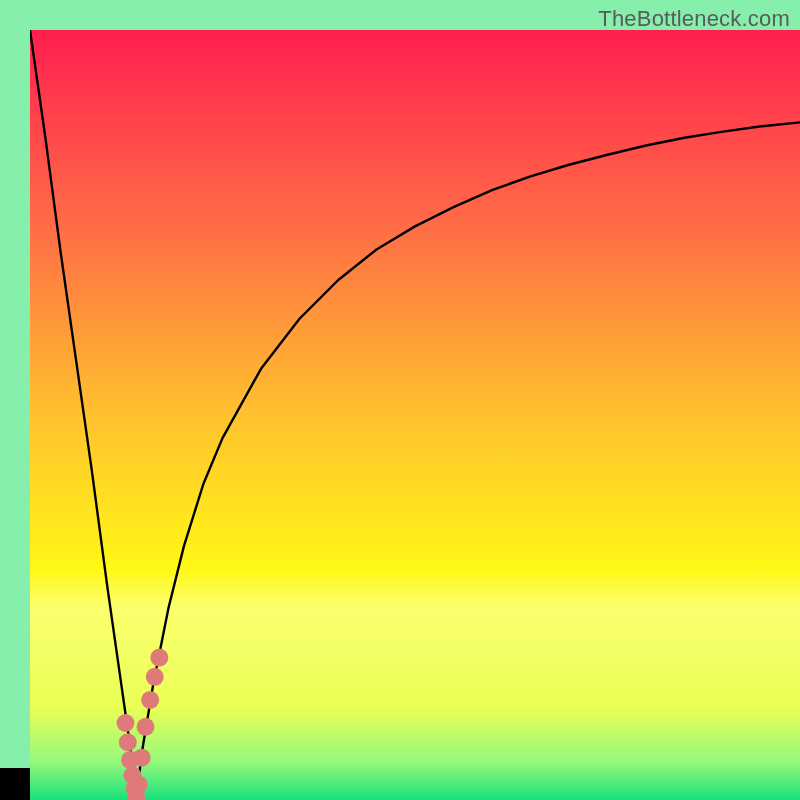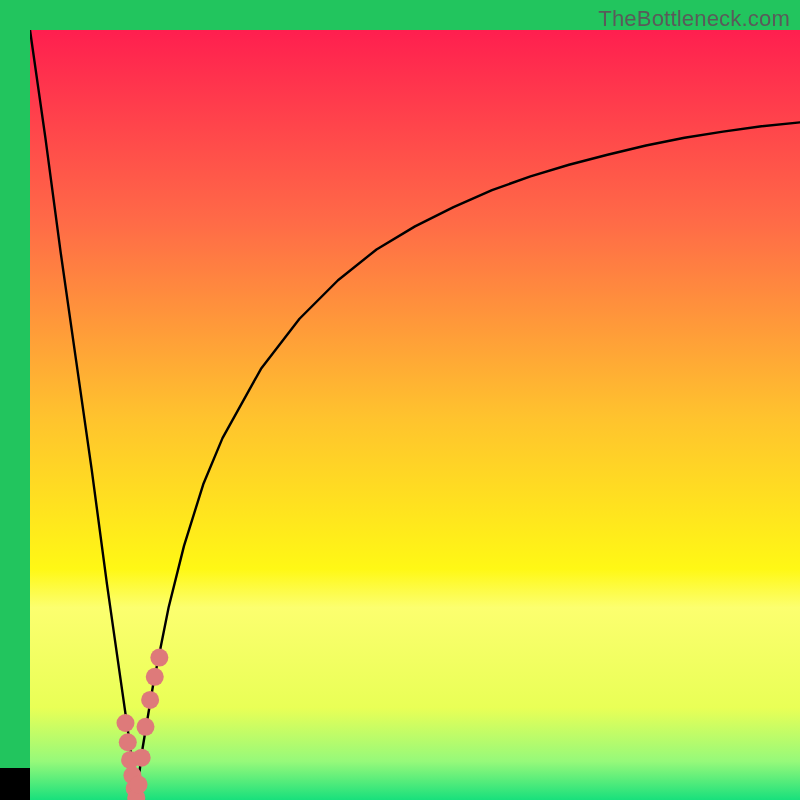--- a/index.html
+++ b/index.html
@@ -8,21 +8,21 @@
     width: 800px;
     height: 800px;
     overflow: hidden;
     background: #000;
     font-family: Arial, Helvetica, sans-serif;
   }
   .frame {
     position: absolute;
     left: 0; top: 0;
     width: 800px; height: 768px;
-    background: #22c55e;
+    background: #86efac;
     text-align: right;
   }
   .plot {
     position: absolute;
     left: 30px;
     top: 30px;
     width: 770px;
     height: 770px;
     overflow: hidden;
   }

